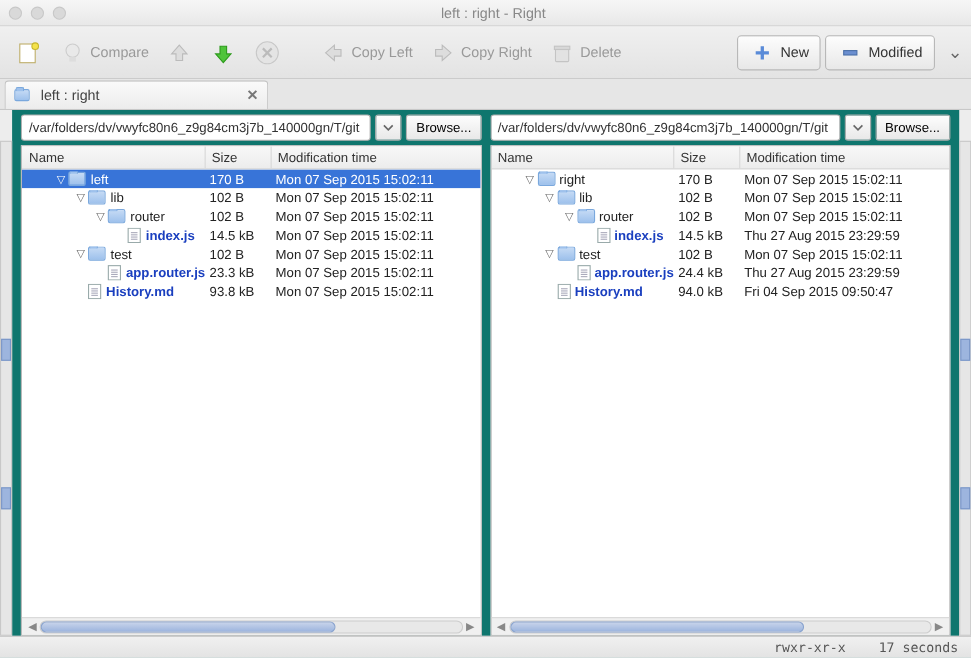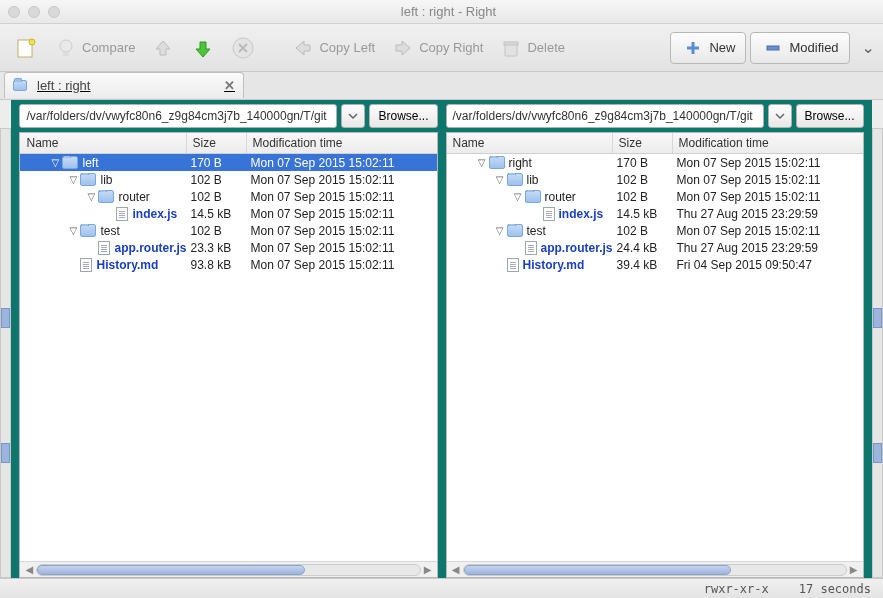--- a/index.html
+++ b/index.html
@@ -44,21 +44,21 @@
 .tbtn .ico { width: 24px; height: 24px; display: flex; align-items: center; justify-content: center; }
 .tbtn.toggle {
   background: linear-gradient(#fdfdfd, #e8e8e8);
   border: 1px solid #b8b8b8; border-radius: 4px;
   color: #333; height: 32px; padding: 0 10px;
 }
 .spacer { flex: 1; }
 .chev { margin-left: 8px; color: #666; font-size: 16px; }
 .tabbar {
   height: 28px; background: #e6e6e6; border-bottom: 1px solid #c8c8c8;
-  display: flex; align-items: flex-start; padding-left: 4px; text-decoration: underline;
+  display: flex; align-items: center; padding-left: 4px;
 }
 .tab {
   background: linear-gradient(#fafafa, #ececec);
   border: 1px solid #c0c0c0; border-bottom: none;
   border-radius: 4px 4px 0 0;
   height: 26px; padding: 0 8px;
   display: flex; align-items: center; gap: 6px;
   font-size: 13px; color: #444;
   width: 240px; justify-content: space-between;
 }
@@ -441,21 +441,21 @@
               <div class="cell-size">24.4 kB</div>
               <div class="cell-time">Thu 27 Aug 2015 23:29:59</div>
             </div>
             <div class="row">
               <div class="cell-name">
                 <span class="indent" style="width: 46px;"></span>
                 <span class="arrow"></span>
                 <span class="file-ico"></span>
                 <span class="fname diff">History.md</span>
               </div>
-              <div class="cell-size">39.4 kB</div>
+              <div class="cell-size">94.0 kB</div>
               <div class="cell-time">Fri 04 Sep 2015 09:50:47</div>
             </div>
           </div>
           <div class="hscroll">
             <span class="arr">◀</span>
             <div class="track">
               <div class="thumb"></div>
             </div>
             <span class="arr">▶</span>
           </div>

